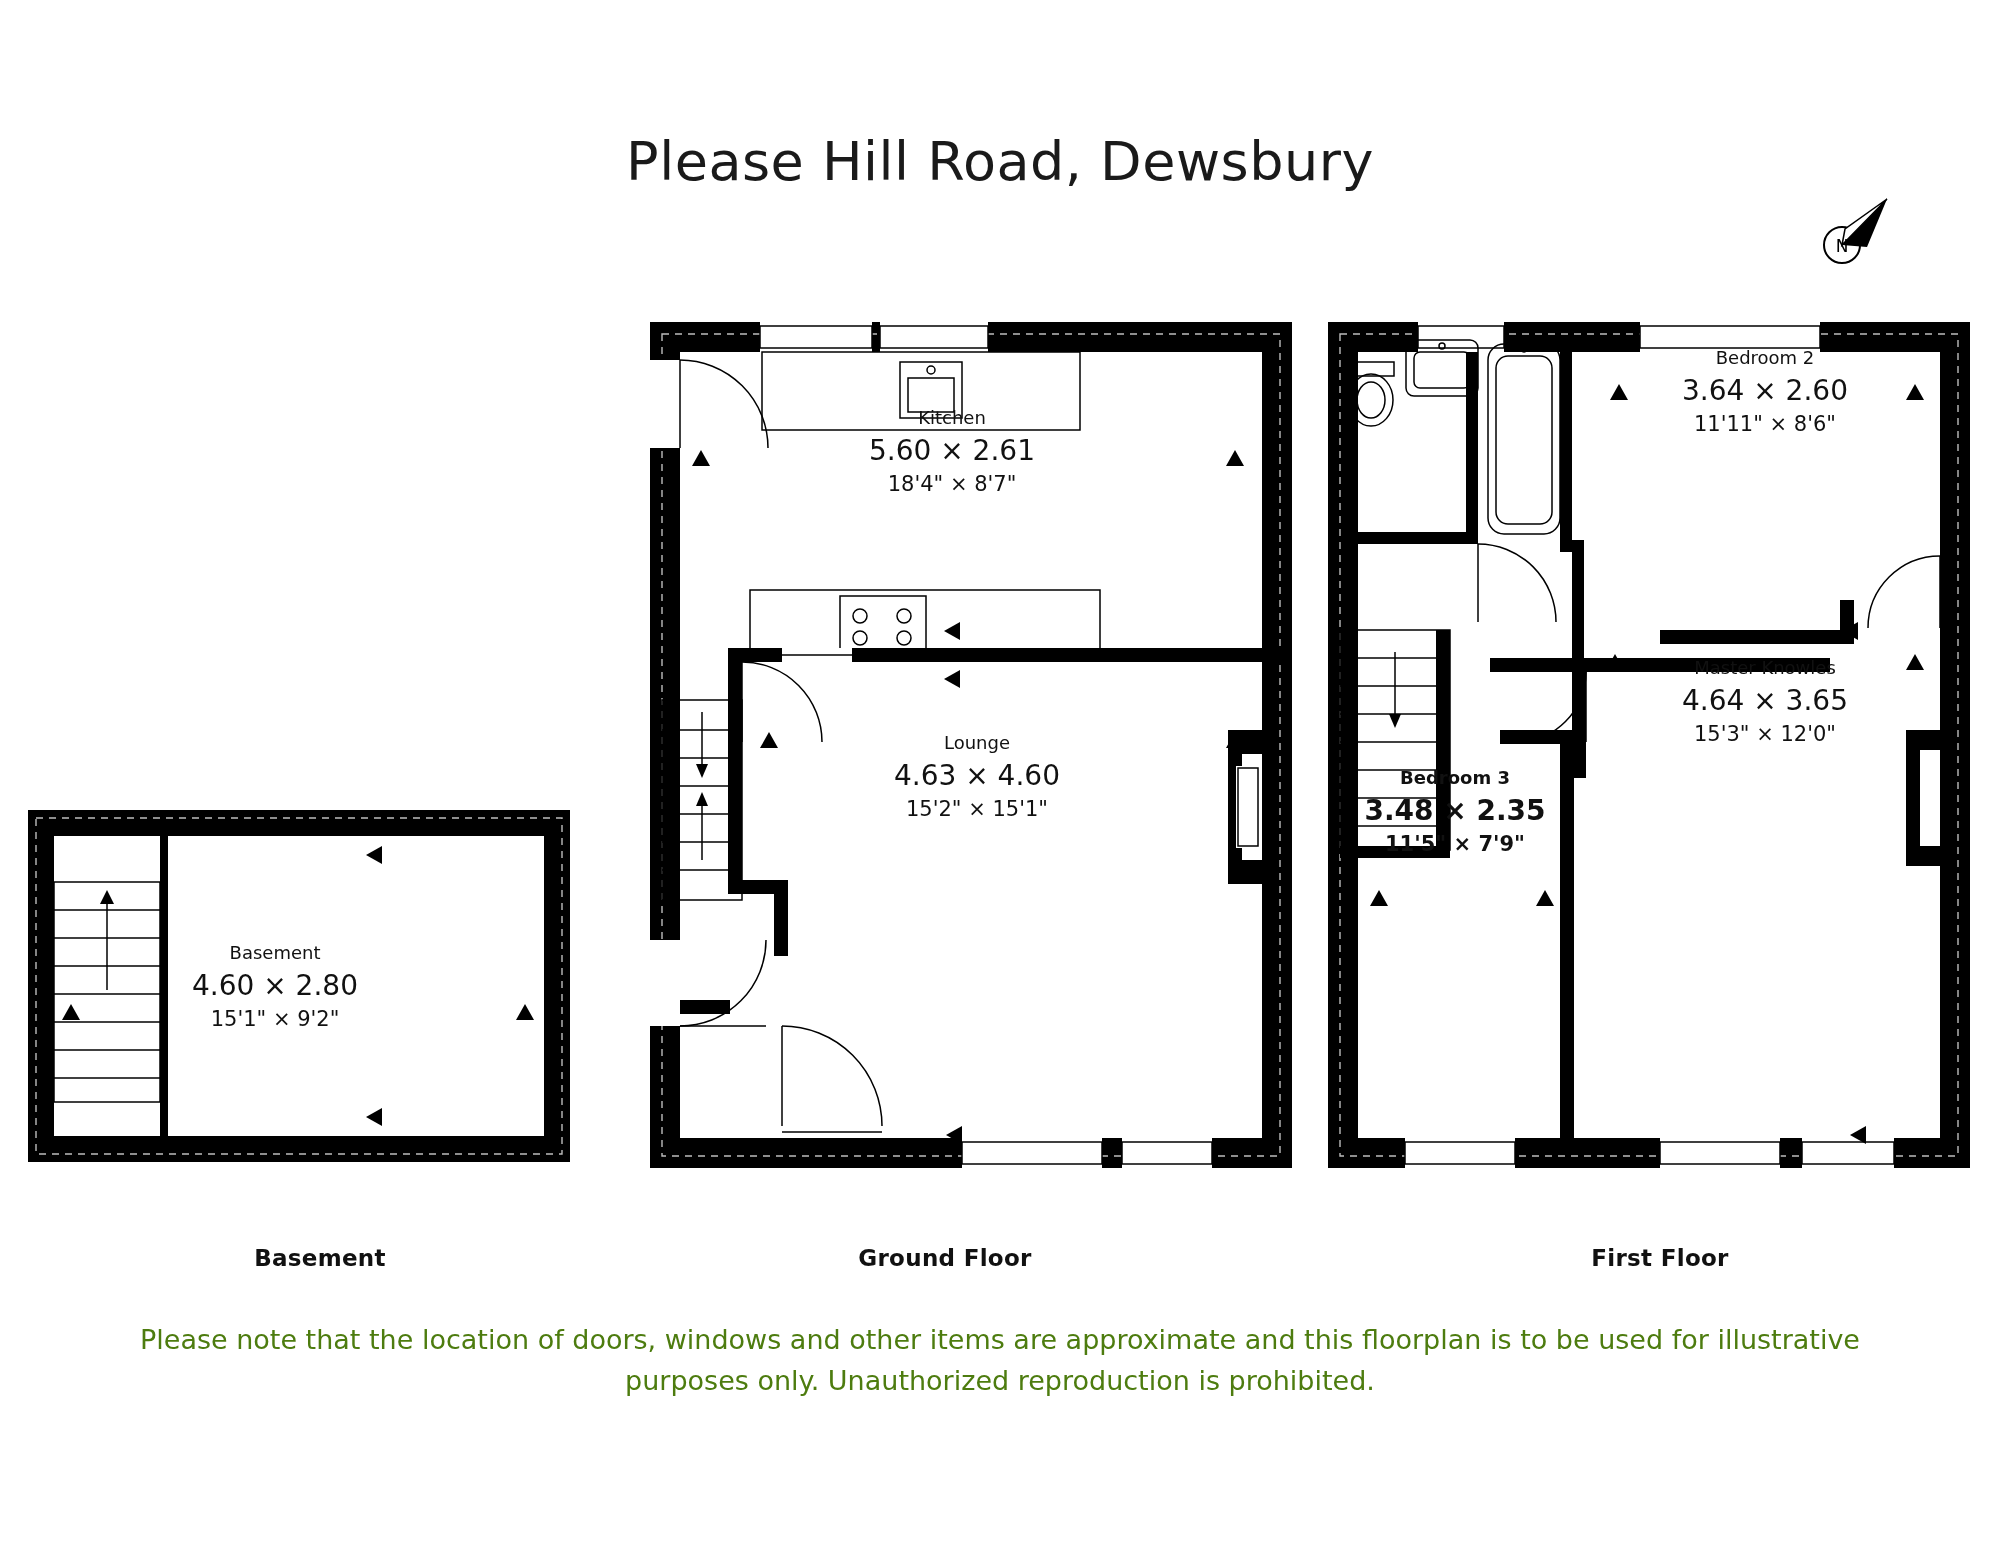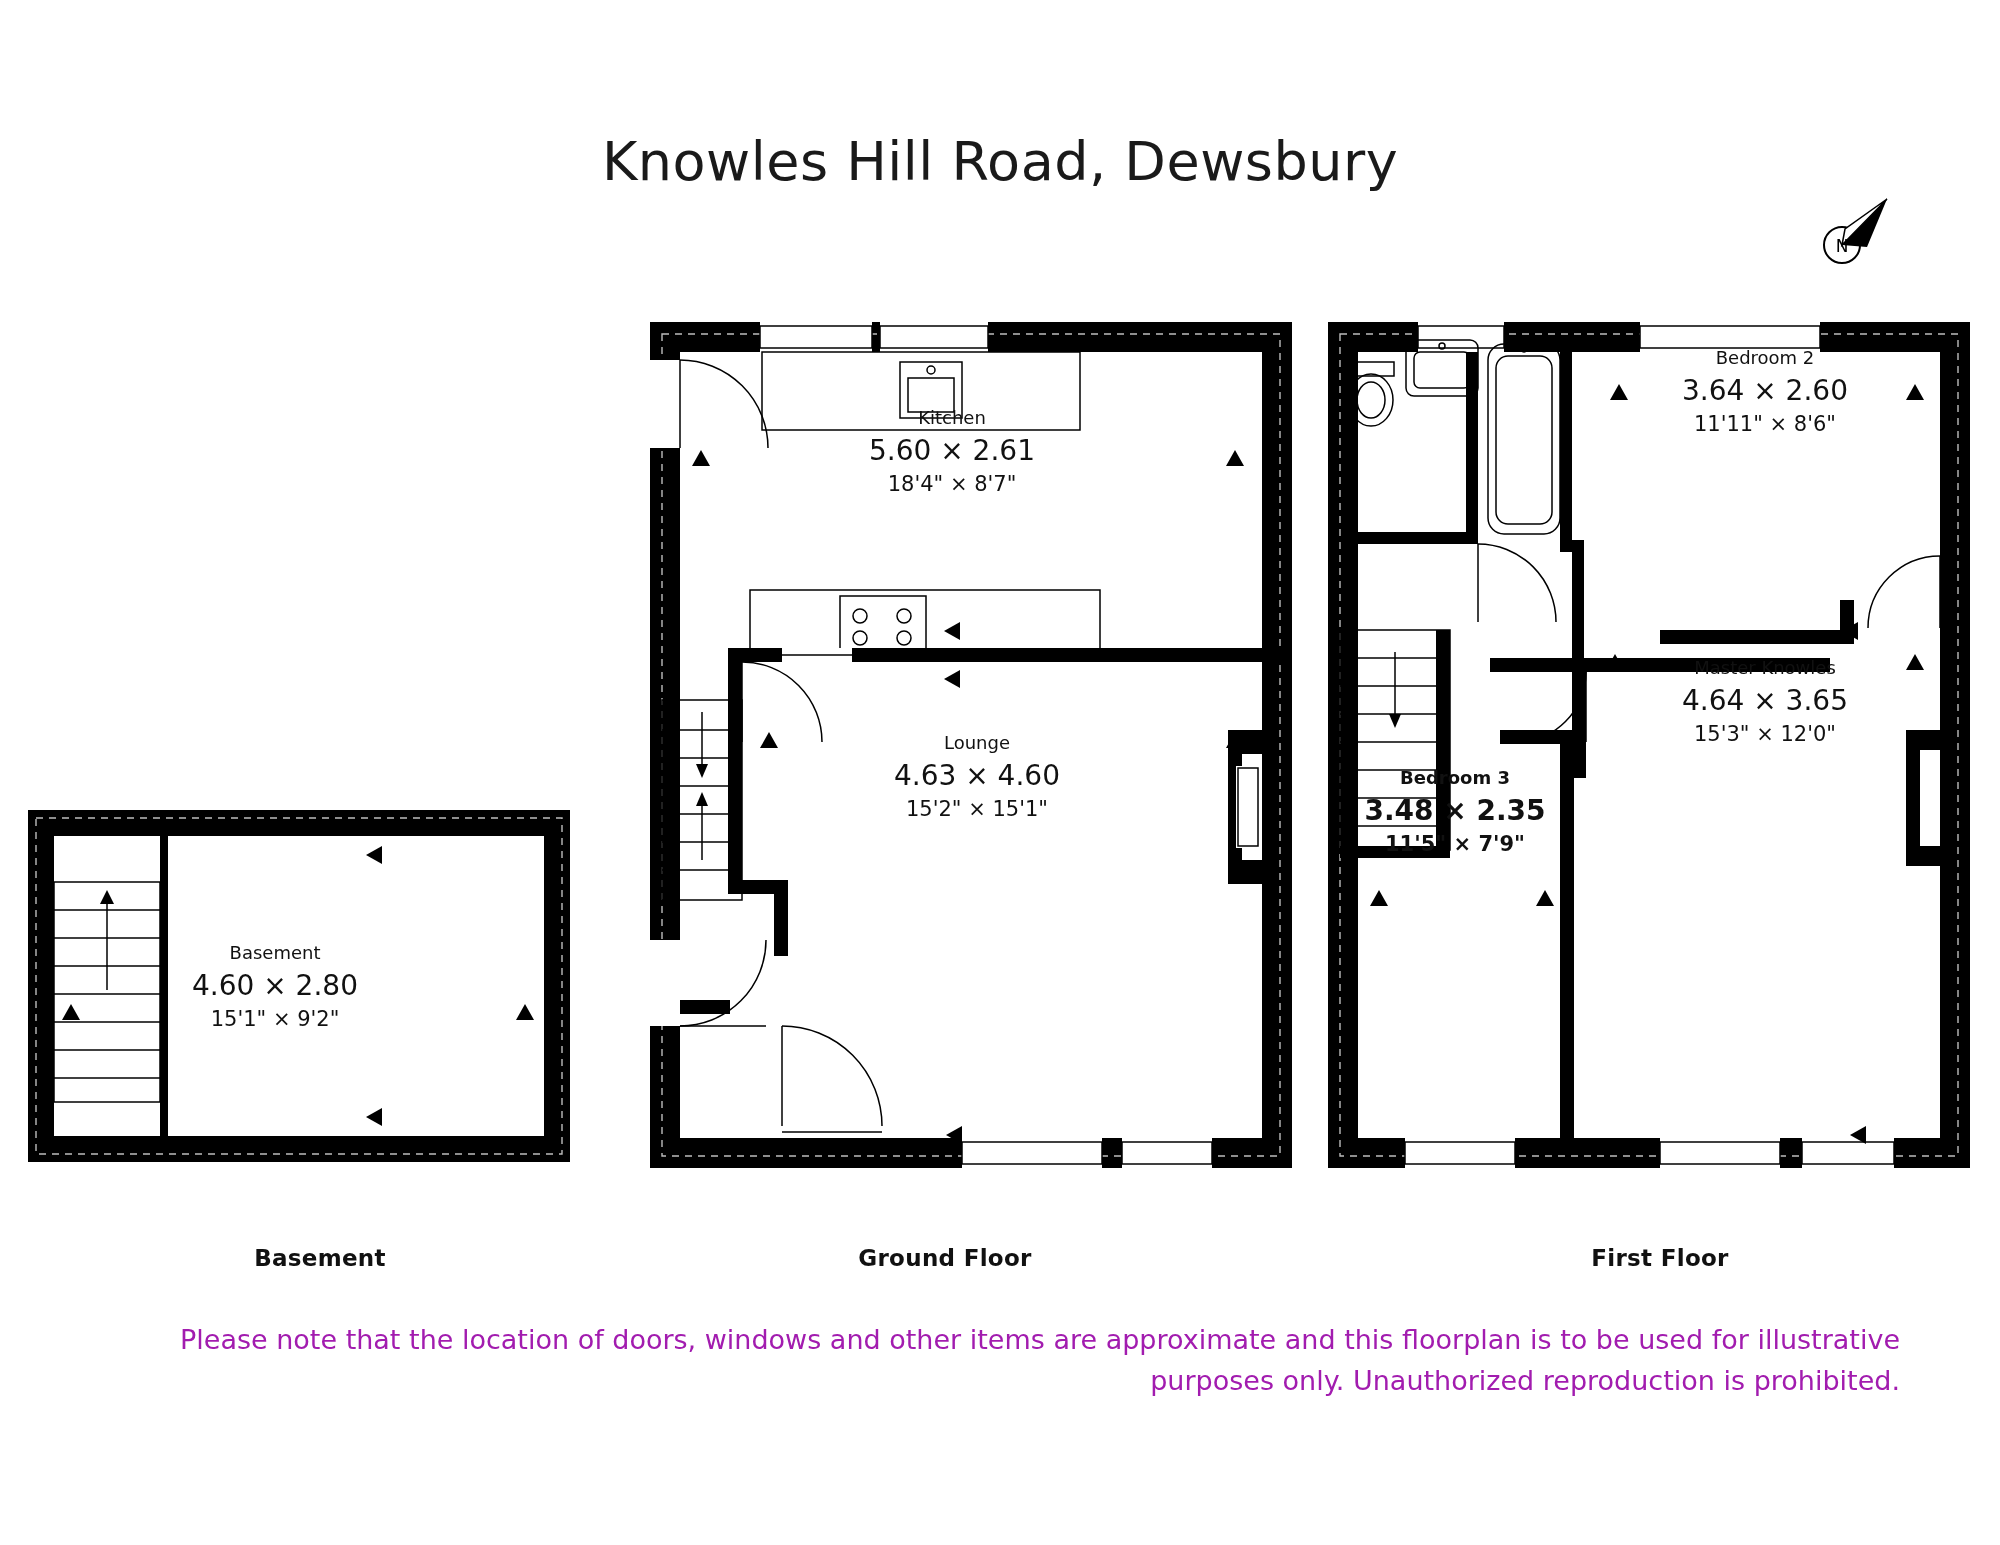--- a/index.html
+++ b/index.html
@@ -62,38 +62,38 @@
   .room-label .nm { font-size: 18px; display:block; }
   .room-label .m  { font-size: 28px; display:block; }
   .room-label .f  { font-size: 21px; display:block; }
 
   
   .note {
     position: absolute;
     top: 1320px;
     left: 100px;
     width: 1800px;
-    text-align: right;
+    text-align: center;
     font-size: 27px;
     line-height: 1.5;
-    color: #a21caf;
+    color: #4d7c0f;
   }
 
   svg { display: block; }
   .wall { fill: #000; }
   .thin { fill: none; stroke: #000; stroke-width: 2; }
   .thin1 { fill: none; stroke: #000; stroke-width: 1.5; }
   .hair { fill: none; stroke: #bdbdbd; stroke-width: 1.4; stroke-dasharray: 7 6; }
   .white { fill: #fff; }
   .arrow { fill: #000; }
 </style>
 </head>
 <body>
 
-<div class="title">Knowles Hill Road, Dewsbury</div>
+<div class="title">Please Hill Road, Dewsbury</div>
 
 <div class="compass">
   <svg width="90" height="80" viewBox="0 0 90 80">
     <circle cx="27" cy="50" r="18" class="thin"></circle>
     <path d="M27 50 L72 4 L52 52 Z" fill="#000"></path>
     <path d="M27 50 L72 4 L30 34 Z" fill="#fff" stroke="#000" stroke-width="1.5"></path>
     <text x="27" y="57" font-family="DejaVu Sans, sans-serif" font-size="17" text-anchor="middle" fill="#000">N</text>
   </svg>
 </div>
 

